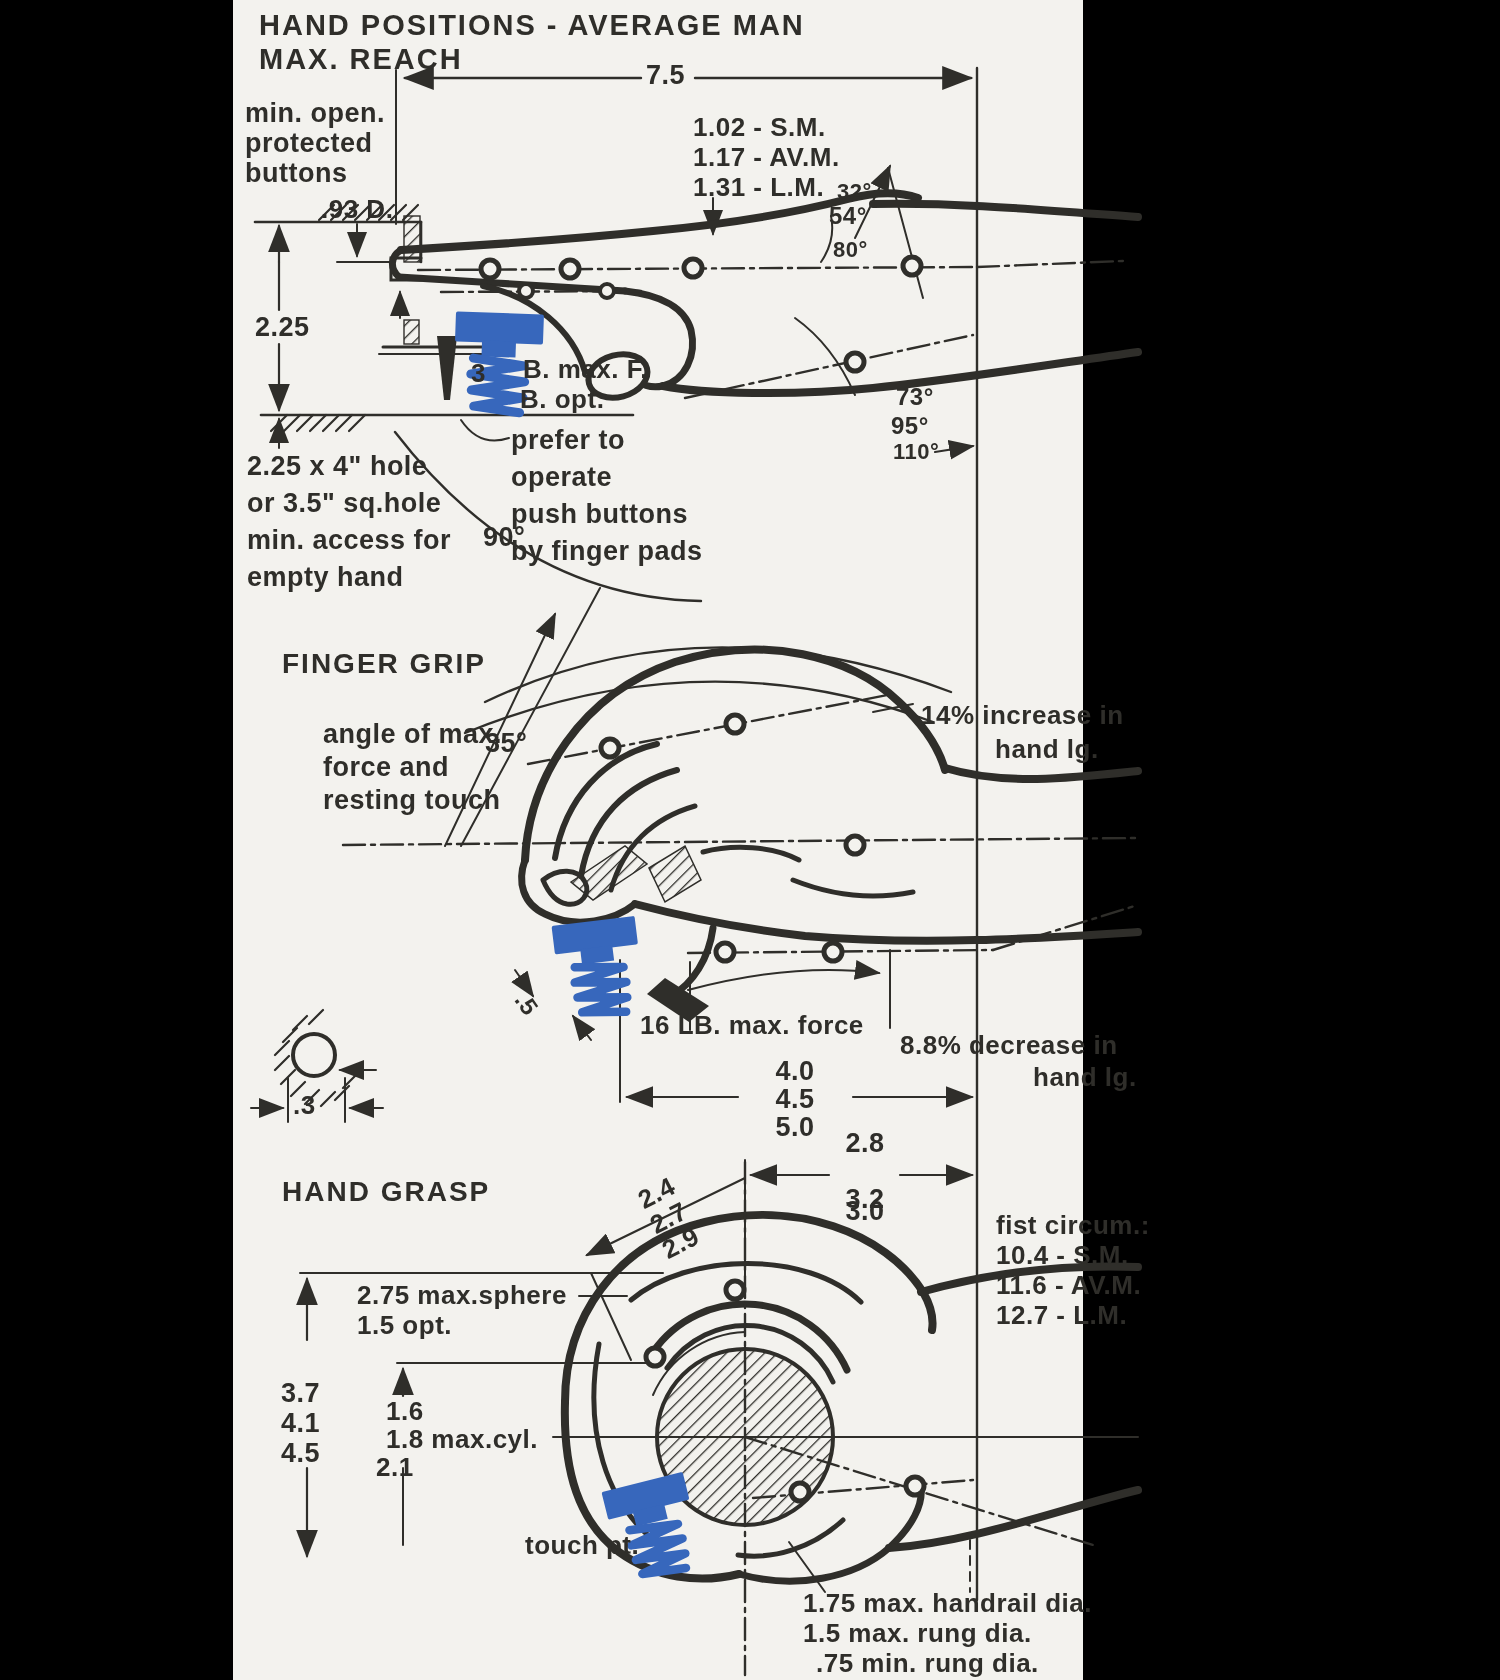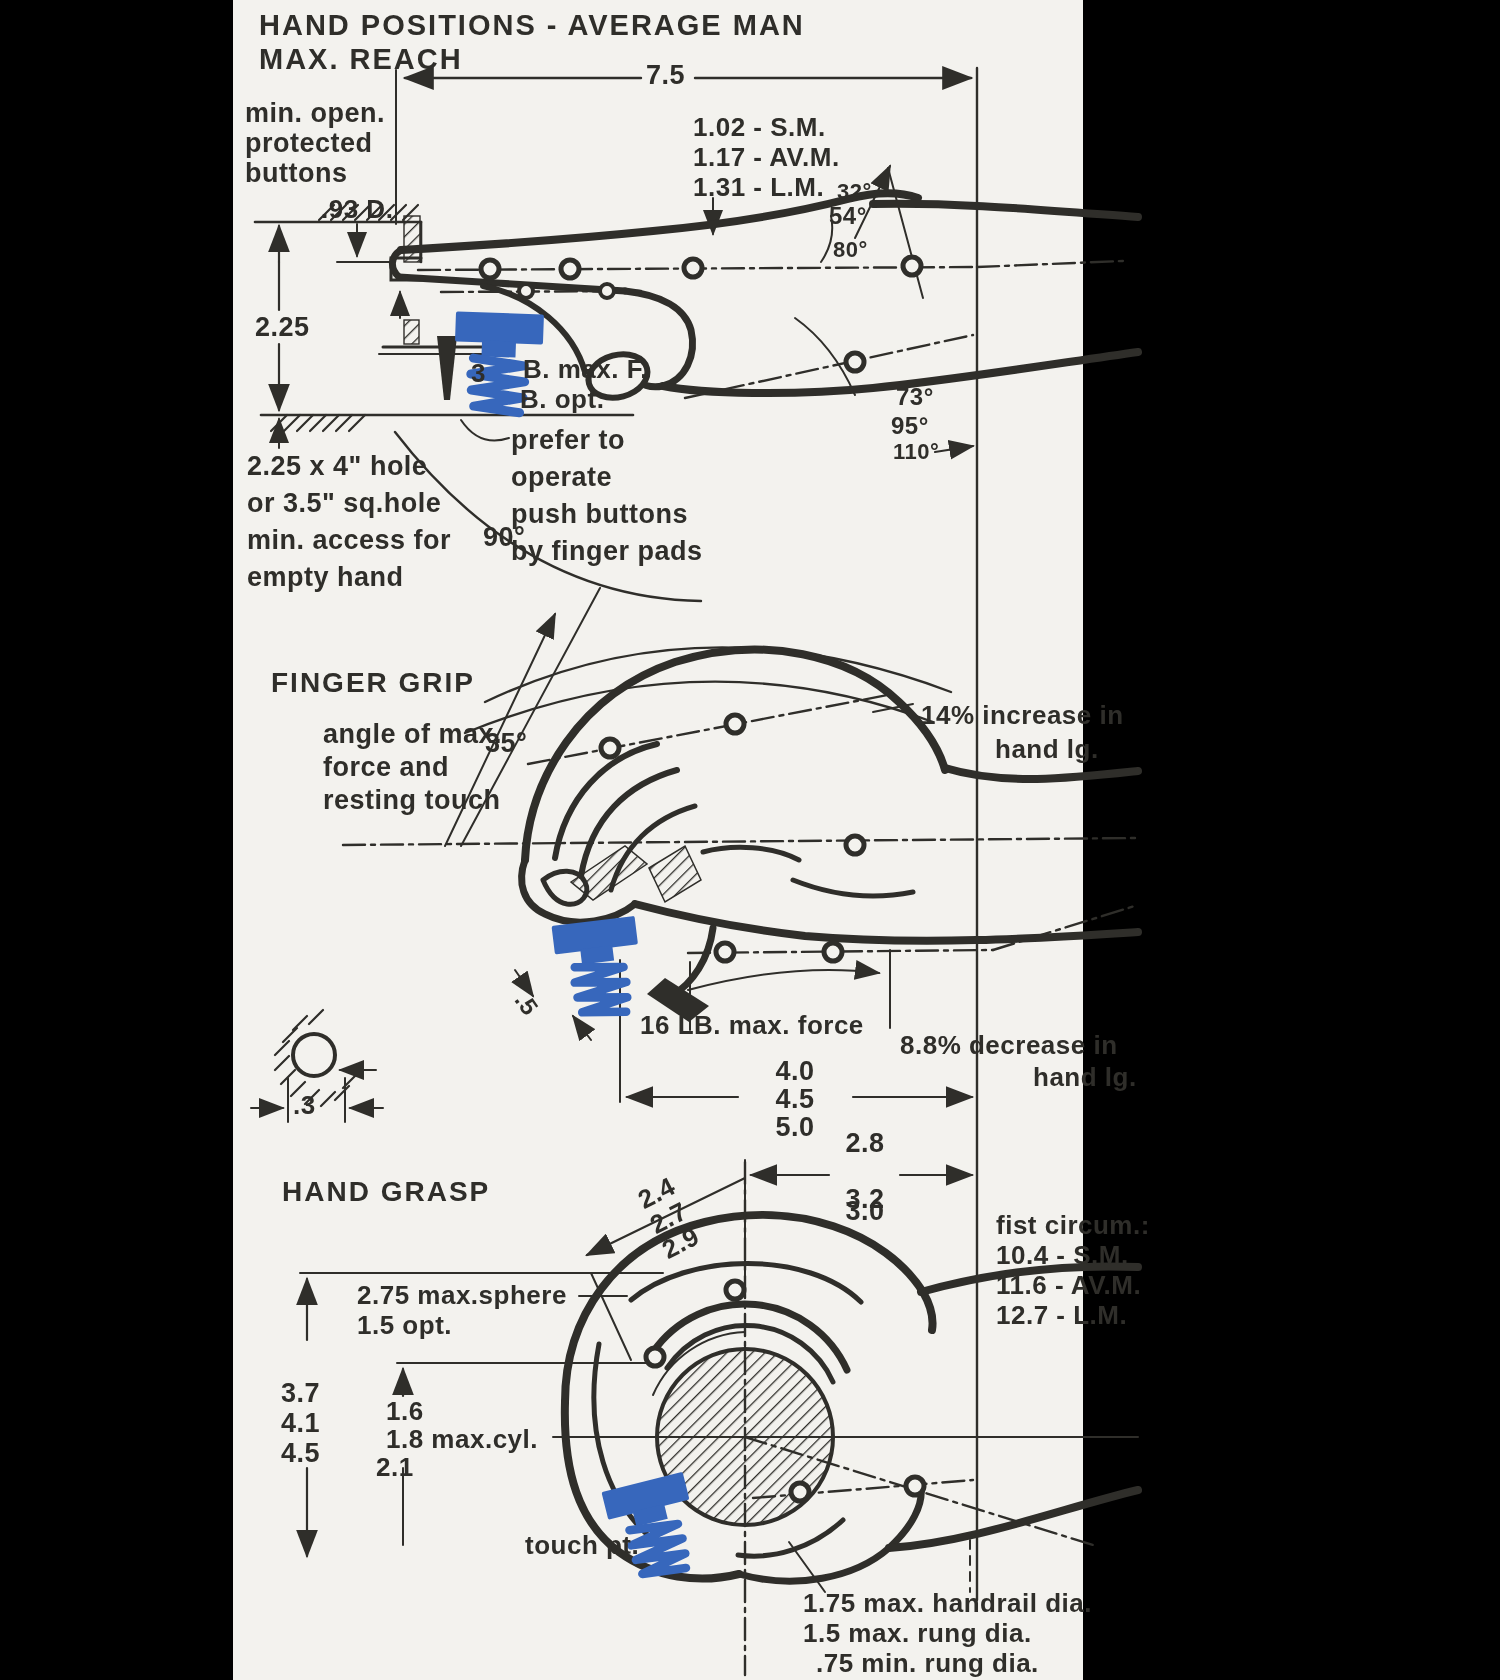--- a/index.html
+++ b/index.html
@@ -277,21 +277,21 @@
 
 <div class="lbl s27 lh37" style="left:278px;top:422px;">
   <div>prefer to</div>
   <div>operate</div>
   <div>push buttons</div>
   <div>by finger pads</div>
 </div>
 
 <div class="lbl s27" style="left:250px;top:522px;">90°</div>
 
-<div class="lbl s28" style="left:38px;top:648px;margin-top:19px;">FINGER GRIP</div>
+<div class="lbl s28" style="left:49px;top:648px;">FINGER GRIP</div>
 <div class="lbl s27 lh33" style="left:50px;top:718px;">
   <div>angle of max.</div>
   <div>force and</div>
   <div>resting touch</div>
 </div>
 <div class="lbl s27" style="left:252px;top:728px;">35°</div>
 
 <div class="lbl" style="left:688px;top:700px;">14% increase in</div>
 <div class="lbl" style="left:762px;top:734px;">hand lg.</div>
 

